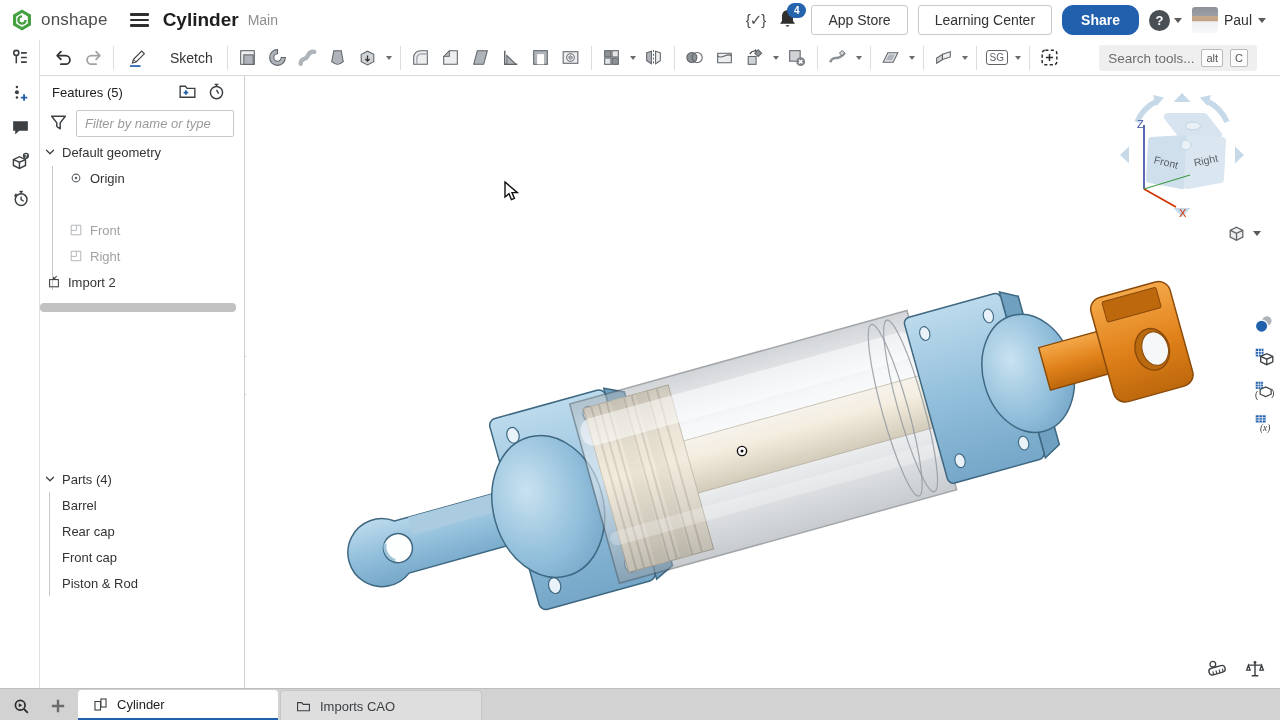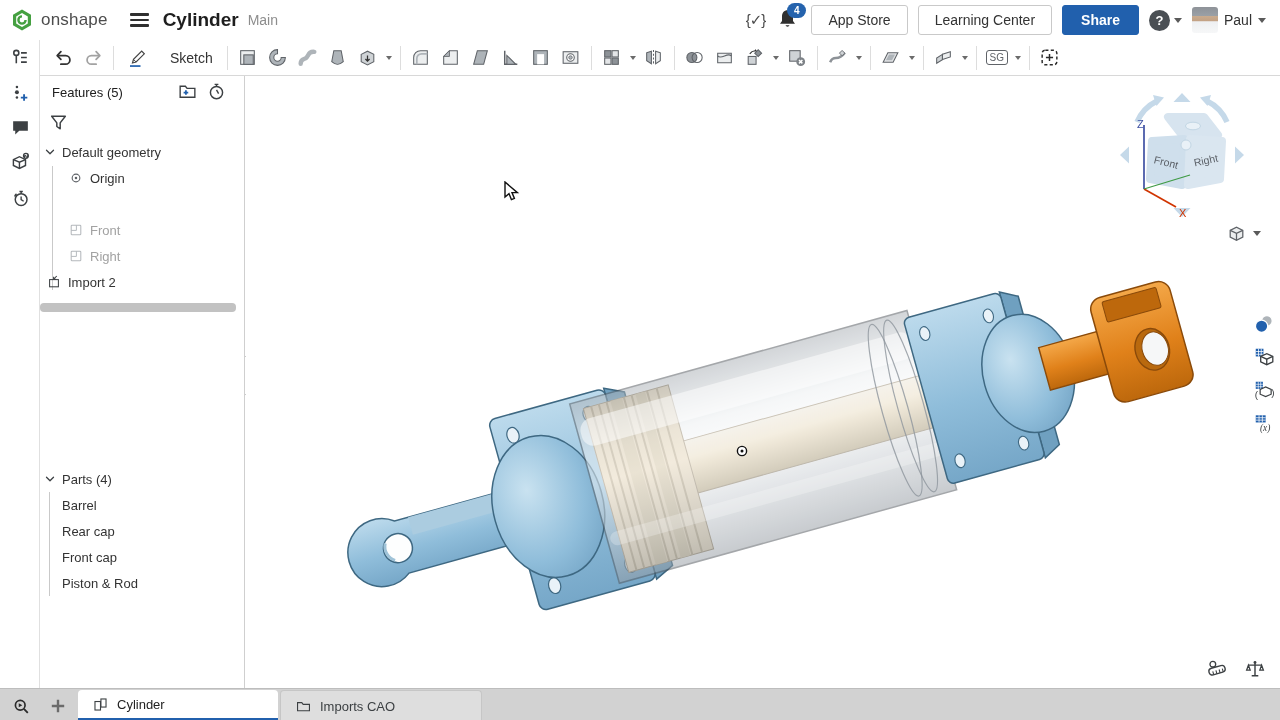--- a/index.html
+++ b/index.html
@@ -13,21 +13,21 @@
   .hamburger span{display:block;height:2.6px;background:#2f2f2f;border-radius:1px;}
   .doc-title{font-size:19px;font-weight:bold;color:#1e1e1e;margin-left:14px;}
   .doc-ws{font-size:14px;color:#8d8d8d;margin-left:9px;}
   .top-right{position:absolute;right:0;top:0;height:40px;display:flex;align-items:center;gap:10px;padding-right:14px;}
   .vjson{font-size:15px;color:#4a4a4a;letter-spacing:-1px;cursor:pointer;}
   .bell-wrap{position:relative;width:26px;height:26px;cursor:pointer;}
   .badge{position:absolute;top:-4px;right:-5px;min-width:15px;height:15px;border-radius:8px;background:#2563ad;color:#fff;
          font-size:10px;font-weight:bold;display:flex;align-items:center;justify-content:center;padding:0 2px;}
   .btn-outline{height:30px;background:#fff;border:1px solid #c9c9c9;border-radius:3px;font-size:14px;color:#333;
                padding:0 16px;display:flex;align-items:center;cursor:pointer;white-space:nowrap;}
-  .btn-share{height:30px;background:#2160ad;border:1px solid #2160ad;border-radius:3px;font-size:14px;color:#fff;
+  .btn-share{height:30px;background:#2160ad;border:1px solid #2160ad;border-radius:11px;font-size:14px;color:#fff;
              padding:0 18px;display:flex;align-items:center;cursor:pointer;font-weight:bold;}
   .help-circle{width:21px;height:21px;border-radius:50%;background:#4a4f54;color:#fff;font-weight:bold;font-size:13px;
                display:flex;align-items:center;justify-content:center;cursor:pointer;}
   .caret{width:0;height:0;border-left:4px solid transparent;border-right:4px solid transparent;border-top:5px solid #5a5a5a;display:inline-block;}
   .avatar{width:26px;height:26px;border-radius:3px;cursor:pointer;
           background:linear-gradient(180deg,#8e9298 0%,#9aa0a6 34%,#c9ab8e 35%,#c2a184 55%,#eef0f2 56%,#f6f7f8 100%);}
   .user-name{font-size:14px;color:#333;cursor:pointer;}
   
   .toolbar{position:absolute;left:40px;top:40px;width:1240px;height:36px;background:#fff;border-bottom:1px solid #d8d8d8;
            display:flex;align-items:center;padding-left:8px;box-sizing:border-box;}
@@ -492,20 +492,25 @@
     <div class="tcaret">
         <i></i>
       </div>
     <div class="tsep"></div>
     <div class="tbtn">
         <svg width="21" height="21" viewBox="0 0 20 20">
           <use href="#i-mate"></use>
         </svg>
       </div>
 
+    <div class="search-tools">
+      <span class="stxt">Search tools...</span>
+      <span class="key">alt</span>
+      <span class="key">C</span>
+    </div>
   </div>
 
   <div class="rail">
     <div class="rail-btn" style="top:4px">
         <svg width="21" height="21" viewBox="0 0 20 20">
           <use href="#i-rail-flist"></use>
         </svg>
       </div>
     <div class="rail-btn" style="top:40px">
         <svg width="21" height="21" viewBox="0 0 20 20">
@@ -534,20 +539,23 @@
     <div class="fp-abs" style="left:137px;top:5px;cursor:pointer;"><svg width="21" height="21" viewBox="0 0 20 20">
           <use href="#i-newfolder"></use>
         </svg></div>
     <div class="fp-abs" style="left:166px;top:5px;cursor:pointer;"><svg width="21" height="21" viewBox="0 0 20 20">
           <use href="#i-rollback"></use>
         </svg></div>
 
     <div class="fp-abs" style="left:8px;top:36px;cursor:pointer;"><svg width="21" height="21" viewBox="0 0 20 20">
           <use href="#i-funnel"></use>
         </svg></div>
+    <div class="fp-abs" style="left:0;top:34px;width:100%;height:28px;">
+      <input class="filter-input" type="text" placeholder="Filter by name or type" style="">
+    </div>
 
     <div class="row" style="top:63px;padding-left:3px;">
       <svg class="chev" viewBox="0 0 20 20">
           <use href="#i-chevdown"></use>
         </svg>
       <span style="margin-left:5px;">Default geometry</span>
     </div>
     <div class="vline" style="left:12px;top:90px;height:124px;"></div>
     <div class="row" style="top:89px;padding-left:28px;">
       <svg class="tree-icon" viewBox="0 0 20 20">

